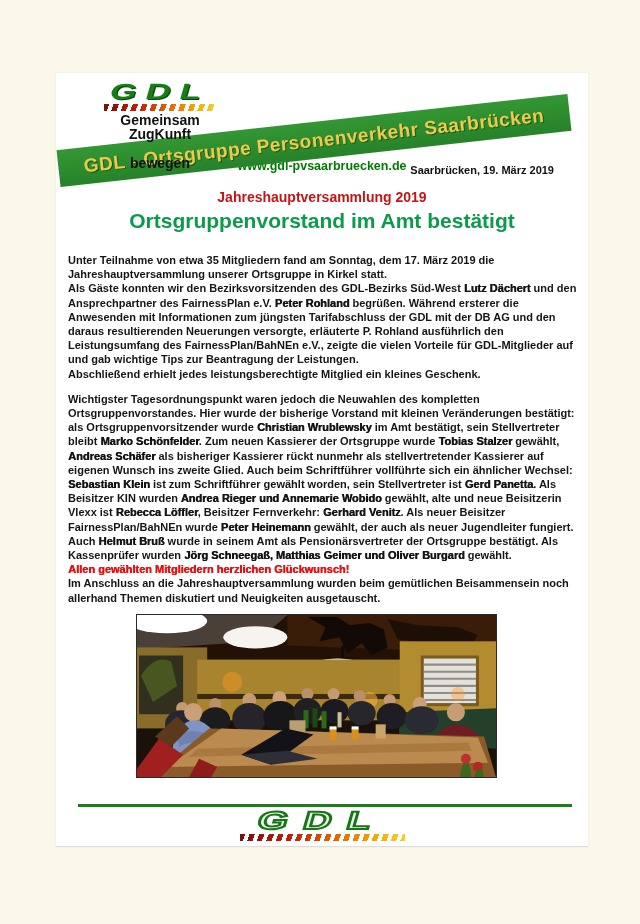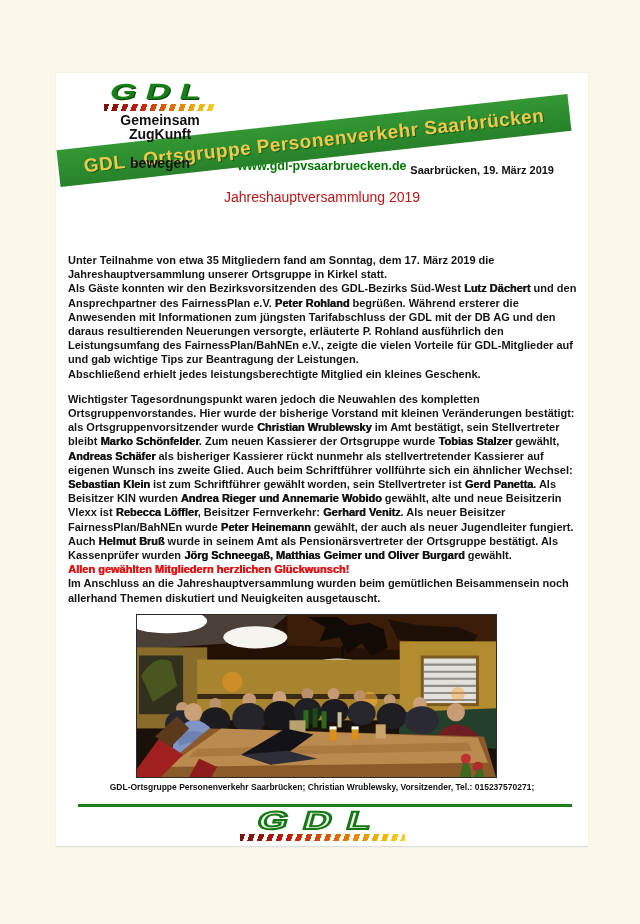--- a/index.html
+++ b/index.html
@@ -26,21 +26,21 @@
           background:linear-gradient(180deg,#339733,#27822a);
           transform:rotate(-6.3deg);display:flex;align-items:center;justify-content:center;}
   .banner-text{color:#eec94e;font-size:19px;font-weight:bold;letter-spacing:.5px;white-space:nowrap;
                text-shadow:1px 1px 0 rgba(0,60,0,.55);}
 
   .website{position:absolute;left:0;top:86px;width:100%;text-align:center;
            color:#007a00;font-size:12.5px;font-weight:bold;}
   .dateline{position:absolute;right:34px;top:91px;color:#111;font-size:11px;font-weight:bold;}
 
   .subtitle{position:absolute;left:0;top:116px;width:100%;text-align:center;
-            color:#c41414;font-size:14px;font-weight:normal;}
+            color:#c41414;font-size:14px;font-weight:bold;}
   .main-title{position:absolute;left:0;top:136px;width:100%;text-align:center;
               color:#0c9b4b;font-size:21px;font-weight:bold;}
 
   
   .article{position:absolute;left:12px;top:172px;width:510px;color:#151515;
            font-size:11px;font-weight:bold;line-height:14.2px;}
   .article .para{margin:8px 0 11px 0;}
   .strong{text-shadow:.5px 0 currentColor;}
   .red-text{color:#e81010;}
 
@@ -72,20 +72,21 @@
     </div>
 
     <div class="banner">
       <span class="banner-text">GDL - Ortsgruppe Personenverkehr Saarbrücken</span>
     </div>
 
     <div class="website">www.gdl-pvsaarbruecken.de</div>
     <div class="dateline">Saarbrücken, 19. März 2019</div>
 
     <div class="subtitle">Jahreshauptversammlung 2019</div>
+    <div class="main-title">Ortsgruppenvorstand im Amt bestätigt</div>
 
     <div class="article">
         <p class="para"><span>Unter Teilnahme von etwa 35 Mitgliedern fand am Sonntag, dem 17. März 2019 die Jahreshauptversammlung unserer Ortsgruppe in Kirkel statt.</span><br><span>Als Gäste konnten wir den Bezirksvorsitzenden des GDL-Bezirks Süd-West </span><span class="strong">Lutz Dächert</span><span> und den Ansprechpartner des FairnessPlan e.V. </span><span class="strong">Peter Rohland</span><span> begrüßen. Während ersterer die Anwesenden mit Informationen zum jüngsten Tarifabschluss der GDL mit der DB AG und den daraus resultierenden Neuerungen versorgte, erläuterte P. Rohland ausführlich den Leistungsumfang des FairnessPlan/BahNEn e.V., zeigte die vielen Vorteile für GDL-Mitglieder auf und gab wichtige Tips zur Beantragung der Leistungen.</span><br><span>Abschließend erhielt jedes leistungsberechtigte Mitglied ein kleines Geschenk.</span></p>
         <p class="para"><span>Wichtigster Tagesordnungspunkt waren jedoch die Neuwahlen des kompletten Ortsgruppenvorstandes. Hier wurde der bisherige Vorstand mit kleinen Veränderungen bestätigt: als Ortsgruppenvorsitzender wurde </span><span class="strong">Christian Wrublewsky</span><span> im Amt bestätigt, sein Stellvertreter bleibt </span><span class="strong">Marko Schönfelder</span><span>. Zum neuen Kassierer der Ortsgruppe wurde </span><span class="strong">Tobias Stalzer</span><span> gewählt, </span><span class="strong">Andreas Schäfer</span><span> als bisheriger Kassierer rückt nunmehr als stellvertretender Kassierer auf eigenen Wunsch ins zweite Glied. Auch beim Schriftführer vollführte sich ein ähnlicher Wechsel: </span><span class="strong">Sebastian Klein</span><span> ist zum Schriftführer gewählt worden, sein Stellvertreter ist </span><span class="strong">Gerd Panetta</span><span>. Als Beisitzer KIN wurden </span><span class="strong">Andrea Rieger und Annemarie Wobido</span><span> gewählt, alte und neue Beisitzerin Vlexx ist </span><span class="strong">Rebecca Löffler</span><span>, Beisitzer Fernverkehr: </span><span class="strong">Gerhard Venitz</span><span>. Als neuer Beisitzer FairnessPlan/BahNEn wurde </span><span class="strong">Peter Heinemann</span><span> gewählt, der auch als neuer Jugendleiter fungiert. Auch </span><span class="strong">Helmut Bruß</span><span> wurde in seinem Amt als Pensionärsvertreter der Ortsgruppe bestätigt. Als Kassenprüfer wurden </span><span class="strong">Jörg Schneegaß, Matthias Geimer und Oliver Burgard</span><span> gewählt.</span><br><span class="strong red-text">Allen gewählten Mitgliedern herzlichen Glückwunsch!</span><br><span>Im Anschluss an die Jahreshauptversammlung wurden beim gemütlichen Beisammensein noch allerhand Themen diskutiert und Neuigkeiten ausgetauscht.</span></p>
       </div>
 
     <div class="photo">
       <svg viewBox="0 0 358 160" preserveAspectRatio="none">
         <rect x="0" y="0" width="358" height="160" fill="#1a120a"></rect>
 
@@ -176,21 +177,20 @@
         <path d="M18 120 L40 100 L52 112 L34 130 Z" fill="#5a3a1a"></path>
 
         <path d="M322 160 q2 -14 6 -16 q5 4 5 16 Z" fill="#3a6a20"></path>
         <circle cx="328" cy="142" r="5" fill="#c03030"></circle>
         <circle cx="340" cy="150" r="5" fill="#b02828"></circle>
         <path d="M336 160 q3 -8 6 -9 q4 3 4 9 Z" fill="#3a6a20"></path>
       </svg>
     </div>
 
     <div class="caption">
-      <div>GDL-Ortsgruppe Personenverkehr Saarbrücken; Christian Wrublewsky, Vorsitzender, Tel.: 015237570271;</div>
     </div>
 
     <div class="footer-rule"></div>
 
     <div class="logo-bottom">
       <div class="gdl-word outline">GDL</div>
       <div class="stripes big"></div>
     </div>
 
   </div>

